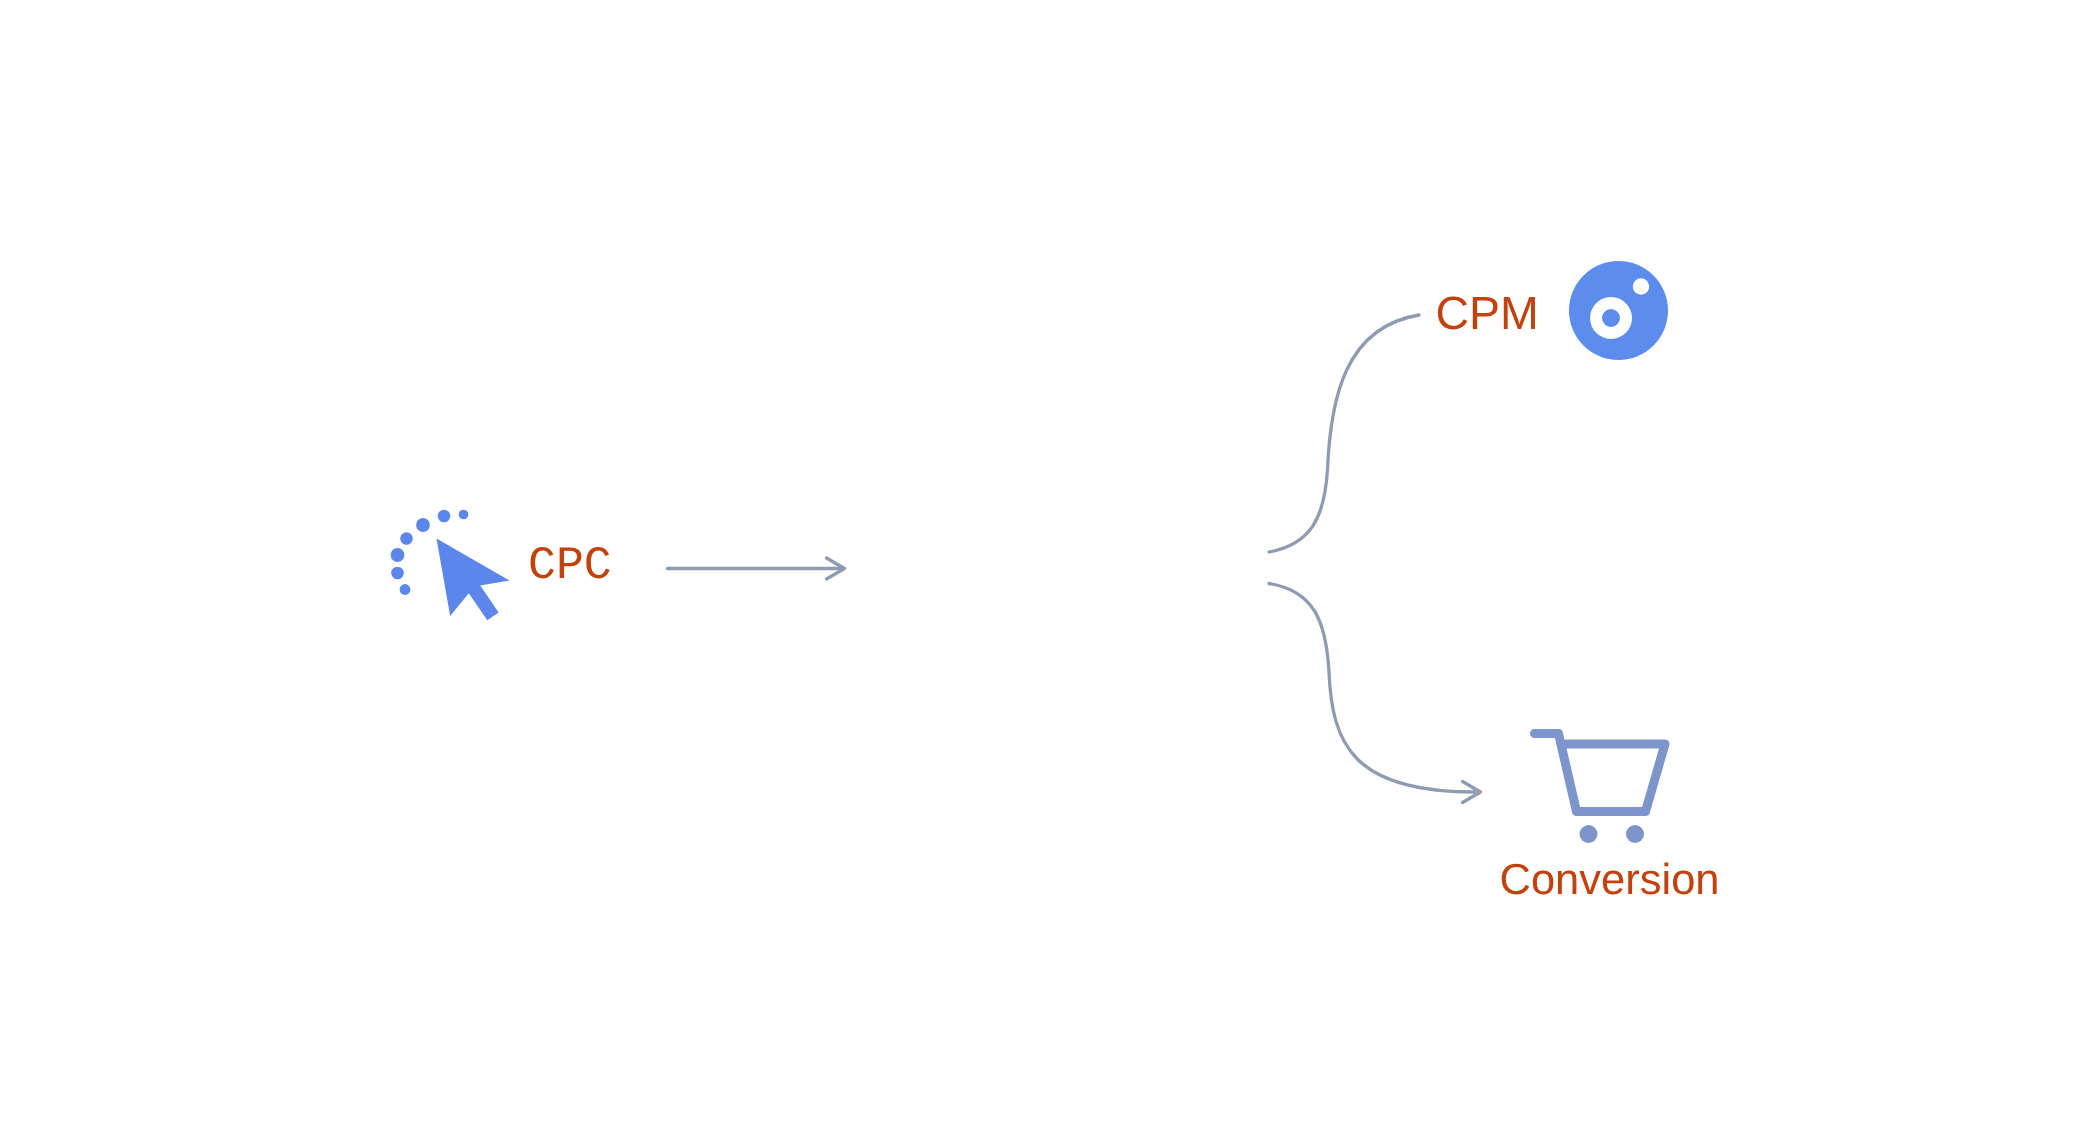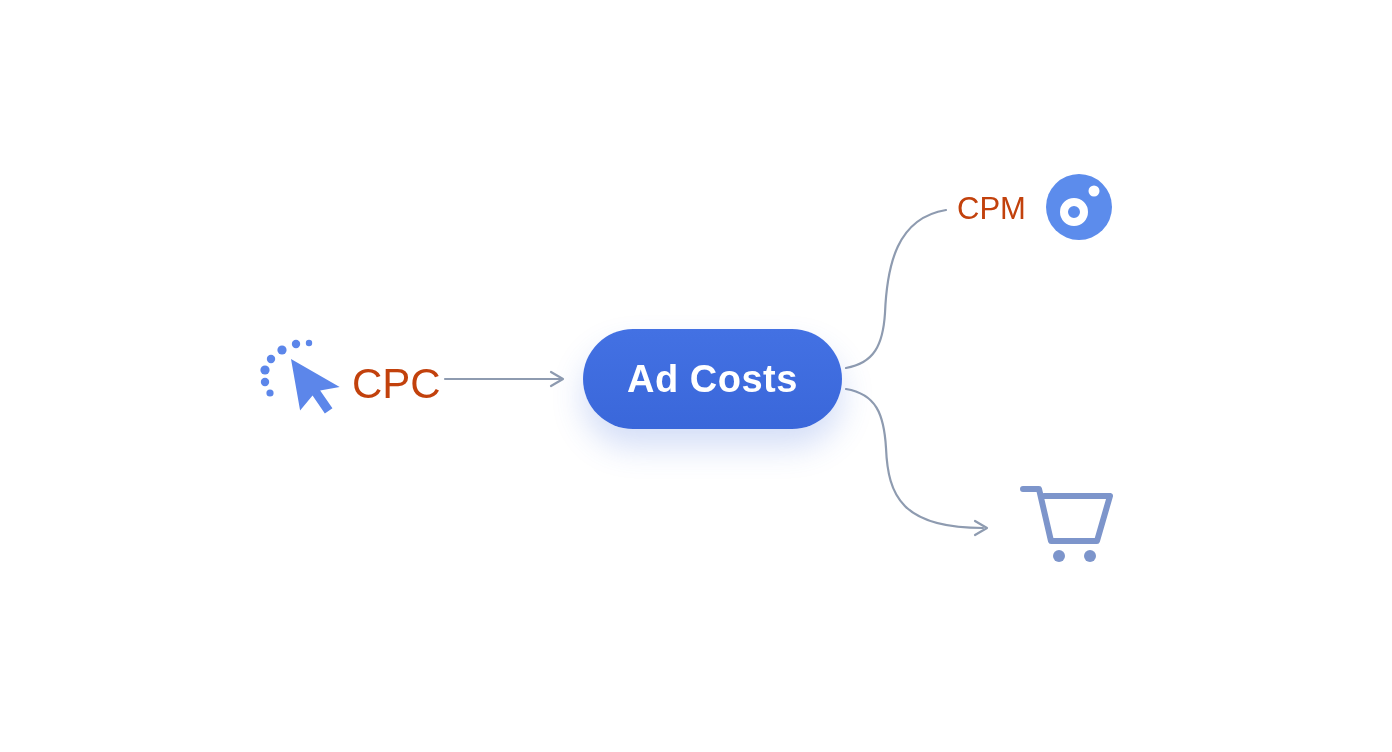--- a/index.html
+++ b/index.html
@@ -16,21 +16,21 @@
     inset: 0;
     width: 1392px;
     height: 752px;
   }
   .node-label {
     position: absolute;
     color: #c2410c;
     user-select: none;
     white-space: nowrap;
   }
-  .cpc-label  { left: 352px; top: 360px; font-size: 42px; }
+  .cpc-label  { left: 352px; top: 360px; font-size: 31px; font-family: Liberation Mono, monospace; }
   .cpm-label  { left: 957px; top: 191px; font-size: 31px; }
   .conversion-label {
     left: 994px; top: 571px;
     width: 158px; text-align: center;
     font-size: 29px;
   }
   .center-node {
     position: absolute;
     left: 583px; top: 329px;
     width: 259px; height: 100px;
@@ -88,20 +88,18 @@
 
     <g stroke="#7d95cb" stroke-width="6" fill="none" stroke-linecap="round" stroke-linejoin="round">
       <path d="M 1023 489 L 1039 489 L 1051 541 L 1097 541 L 1110 496 L 1044 496"></path>
       <circle cx="1059" cy="556" r="6" fill="#7d95cb" stroke="none"></circle>
       <circle cx="1090" cy="556" r="6" fill="#7d95cb" stroke="none"></circle>
     </g>
   </svg>
 
   <div class="node-label cpc-label">CPC</div>
 
-  <div class="center-node">
-    <span>Ad Costs</span>
-  </div>
 
   <div class="node-label cpm-label">CPM</div>
 
+  <div class="node-label conversion-label">Conversion</div>
 
 </div>
 
 </body></html>

